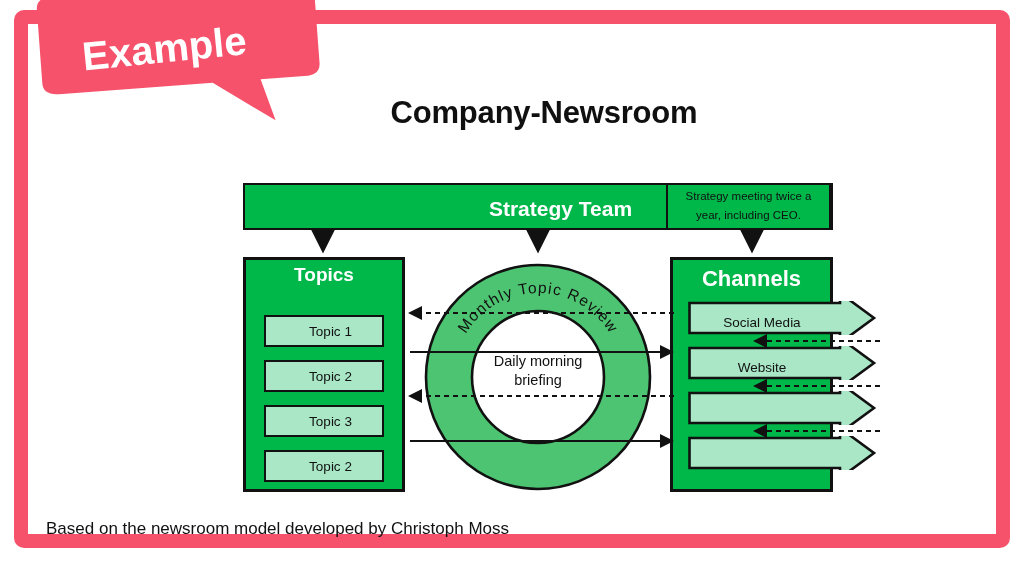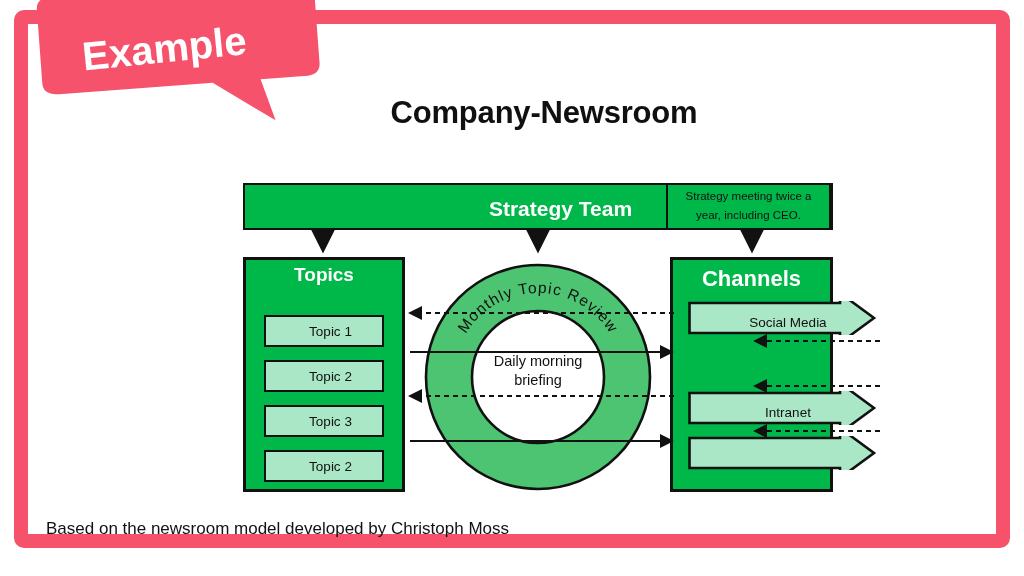--- a/index.html
+++ b/index.html
@@ -79,21 +79,21 @@
     position:absolute;left:0;top:6px;width:157px;text-align:center;
     font-size:22px;font-weight:bold;color:#ffffff;
   }
   .channel-arrow{
     position:absolute;left:688px;width:190px;height:34px;
   }
   .channel-arrow svg{position:absolute;left:0;top:0;}
   .channel-label{
     position:absolute;left:0;top:0;width:148px;height:42px;
     display:flex;align-items:center;justify-content:center;
-    font-size:13.5px;color:#111111;margin-left:26px;
+    font-size:13.5px;color:#111111;
   }
 
   
   #donut{position:absolute;left:423px;top:262px;width:230px;height:230px;}
 
   
   #connectors{position:absolute;left:0;top:0;width:1024px;height:576px;
               pointer-events:none;}
 
   
@@ -143,26 +143,31 @@
     <div id="channels-title">Channels</div>
   </div>
 
   <div class="channel-arrow" style="top:301px">
     <svg width="190" height="34" viewBox="0 0 190 34">
       <path d="M1.5,2 L152,2 L152,-8 L186,17 L152,42 L152,32 L1.5,32 Z" fill="#a9e7c6" stroke="#111111" stroke-width="2.6" stroke-linejoin="miter"></path>
     </svg>
     <div class="channel-label">Social Media</div>
   </div>
 
+  <div class="channel-arrow" style="top:346px">
+    <svg width="190" height="34" viewBox="0 0 190 34">
+      <path d="M1.5,2 L152,2 L152,-8 L186,17 L152,42 L152,32 L1.5,32 Z" fill="#a9e7c6" stroke="#111111" stroke-width="2.6" stroke-linejoin="miter"></path>
+    </svg>
+    <div class="channel-label">Website</div>
+  </div>
 
   <div class="channel-arrow" style="top:391px">
     <svg width="190" height="34" viewBox="0 0 190 34">
       <path d="M1.5,2 L152,2 L152,-8 L186,17 L152,42 L152,32 L1.5,32 Z" fill="#a9e7c6" stroke="#111111" stroke-width="2.6" stroke-linejoin="miter"></path>
     </svg>
-    <div class="channel-label">Intranet</div>
   </div>
 
   <div class="channel-arrow" style="top:436px">
     <svg width="190" height="34" viewBox="0 0 190 34">
       <path d="M1.5,2 L152,2 L152,-8 L186,17 L152,42 L152,32 L1.5,32 Z" fill="#a9e7c6" stroke="#111111" stroke-width="2.6" stroke-linejoin="miter"></path>
     </svg>
   </div>
 
   <div id="donut">
     <svg width="230" height="230" viewBox="0 0 230 230">

